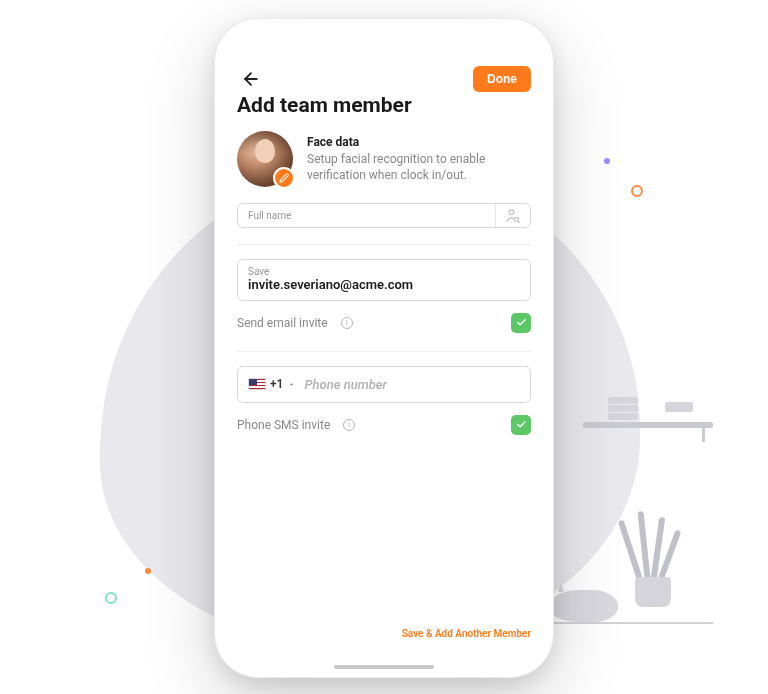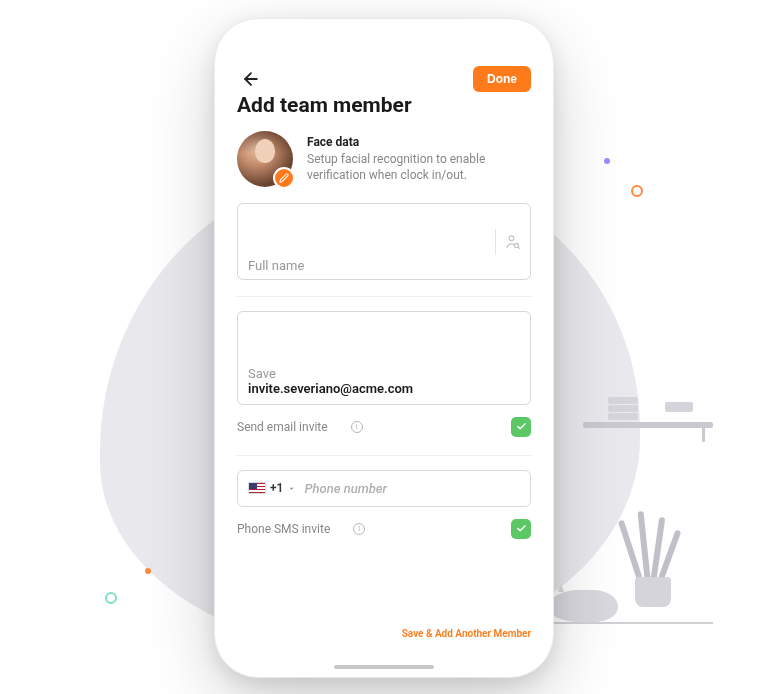--- a/index.html
+++ b/index.html
@@ -316,24 +316,23 @@
     
     .field-wrap {
       border: 1px solid #d8d8d8;
       border-radius: 6px;
       padding: 6px 10px;
       position: relative;
       margin-bottom: 12px;
       background: #fff;
     }
     .field-label {
-      font-size: 13px;
+      font-size: 10px;
       color: #999;
       display: block;
-      margin-top: 48px;
     }
     .field-value {
       font-size: 13px;
       font-weight: 600;
       color: #1a1a1a;
       line-height: 1.3;
       border: none;
       outline: none;
       width: 100%;
       background: transparent;
@@ -367,21 +366,21 @@
       display: flex;
       justify-content: space-between;
       align-items: center;
       margin-bottom: 14px;
     }
     .invite-label {
       font-size: 12px;
       color: #888;
       display: flex;
       align-items: center;
-      gap: 23px;
+      gap: 13px;
     }
     .info-icon {
       width: 12px;
       height: 12px;
       border: 1px solid #b8b8b8;
       border-radius: 50%;
       display: inline-flex;
       align-items: center;
       justify-content: center;
       font-size: 8px;

